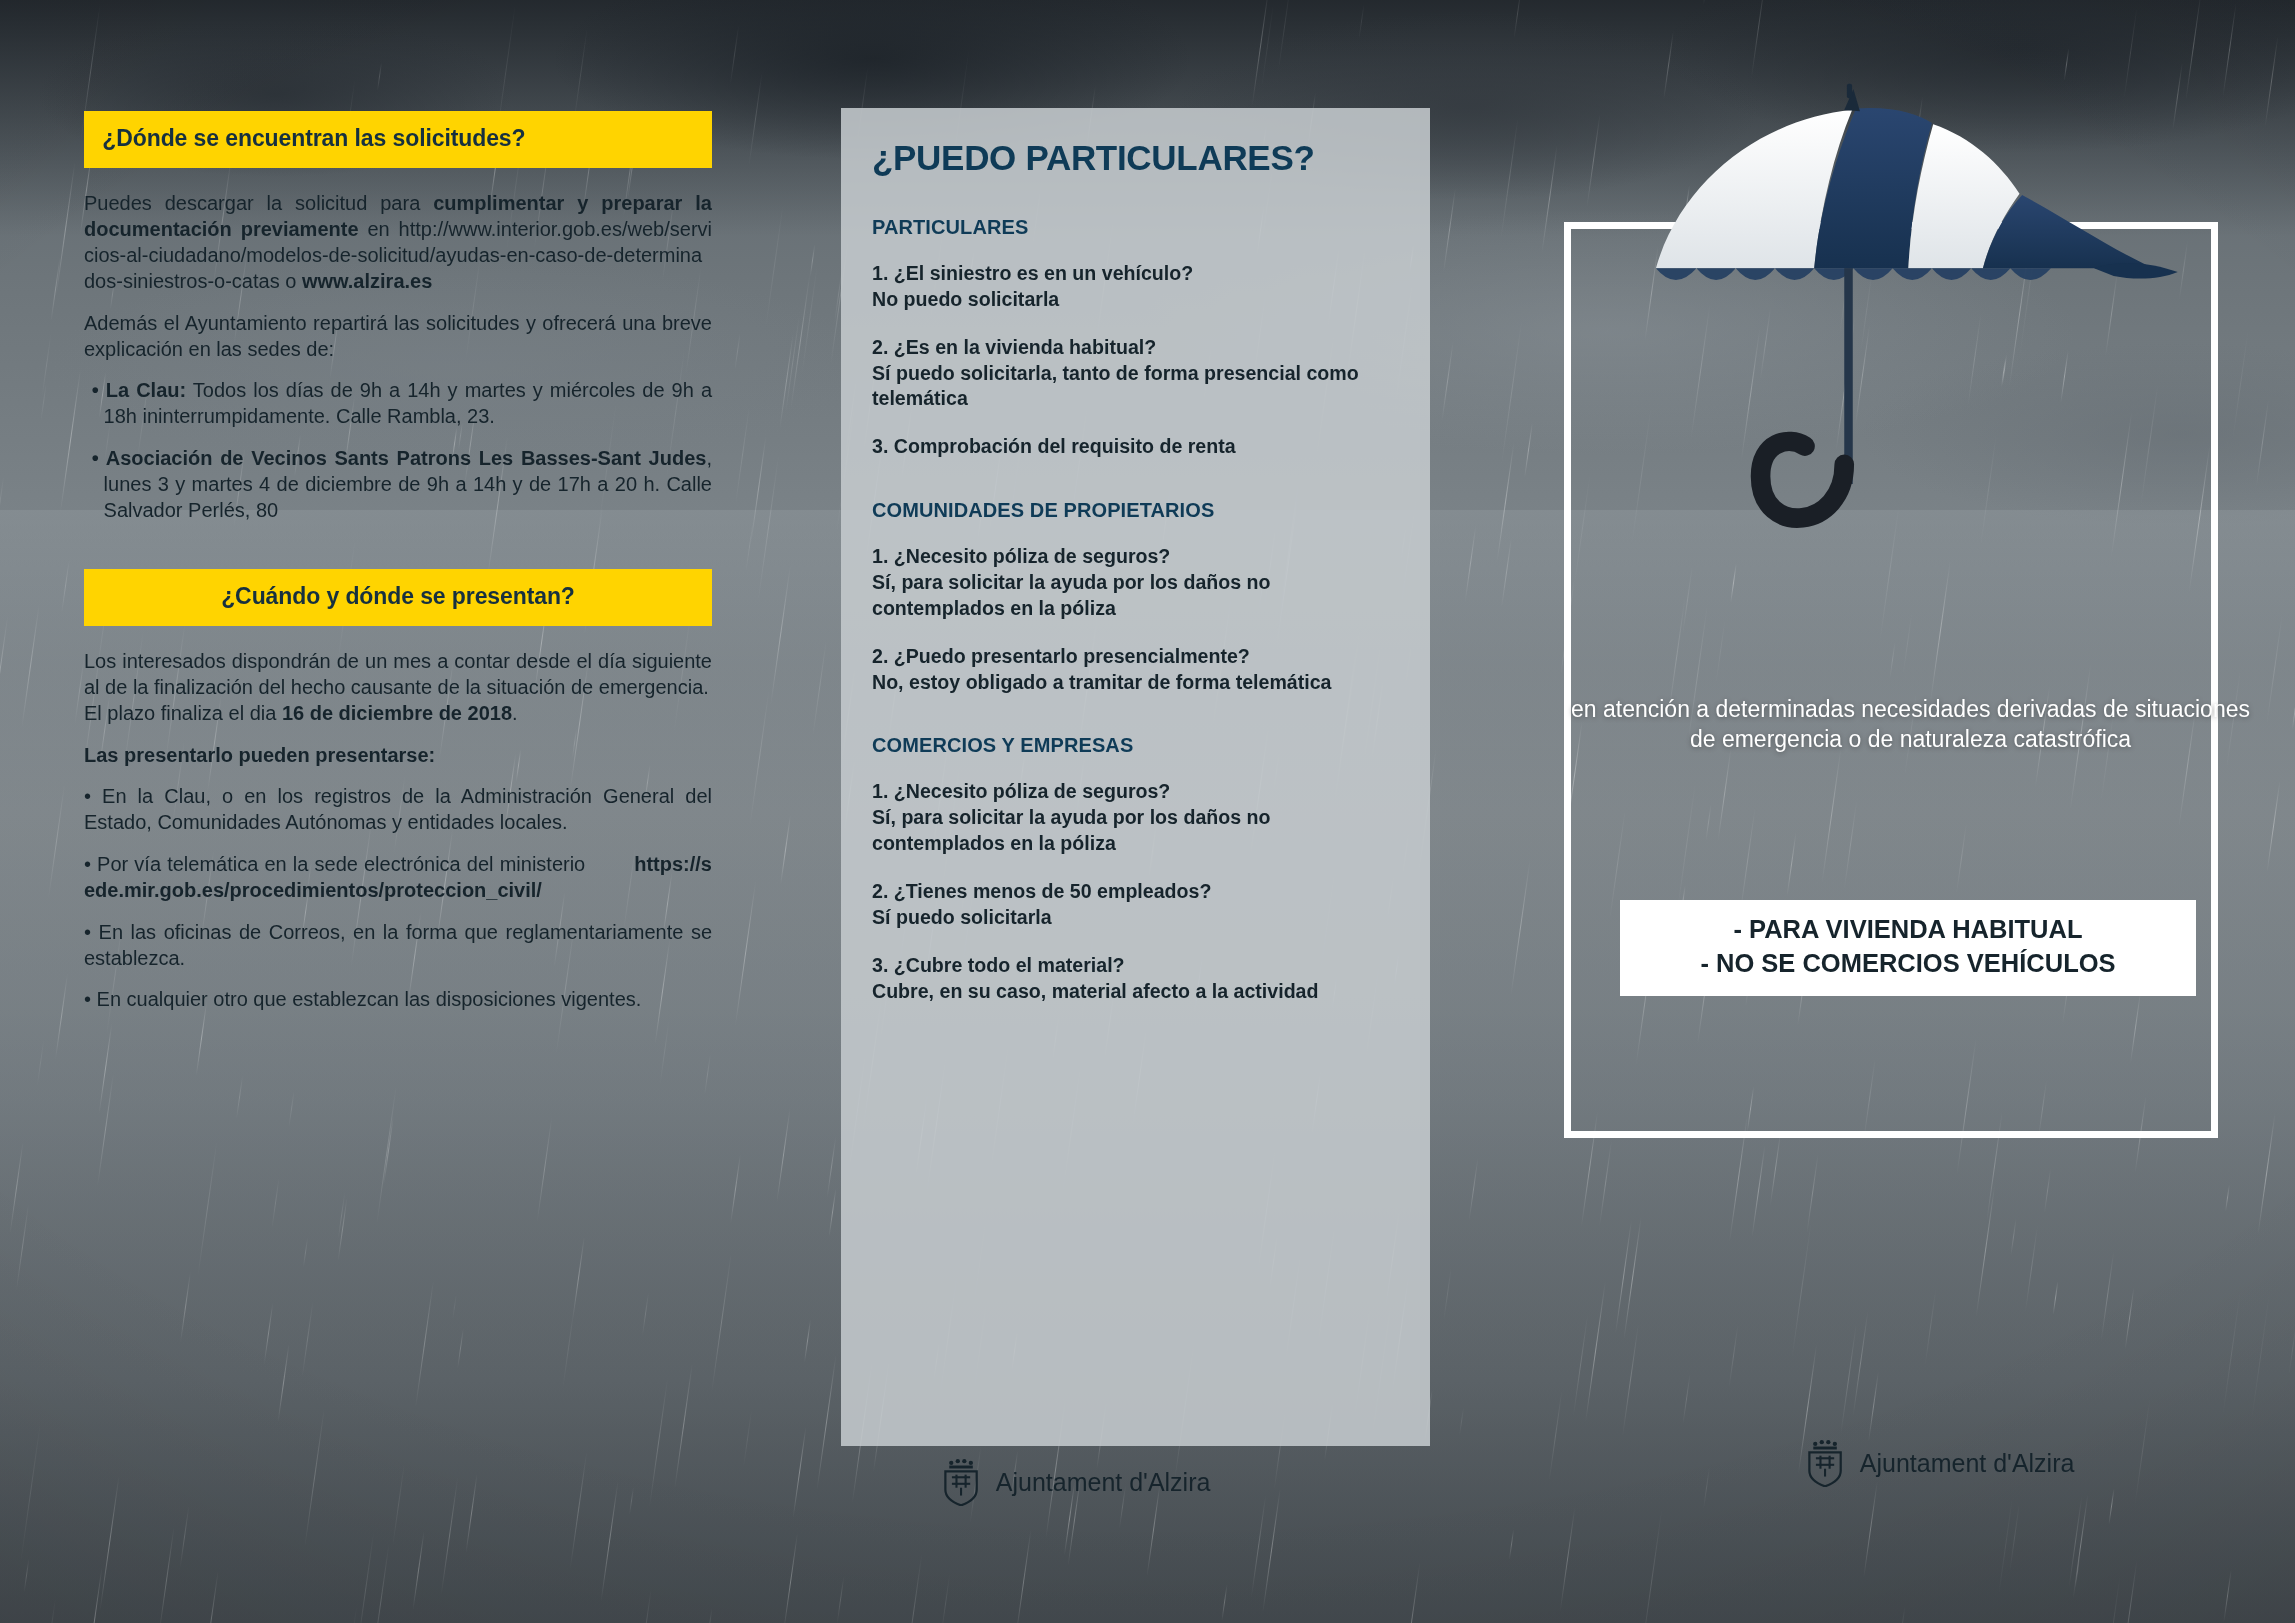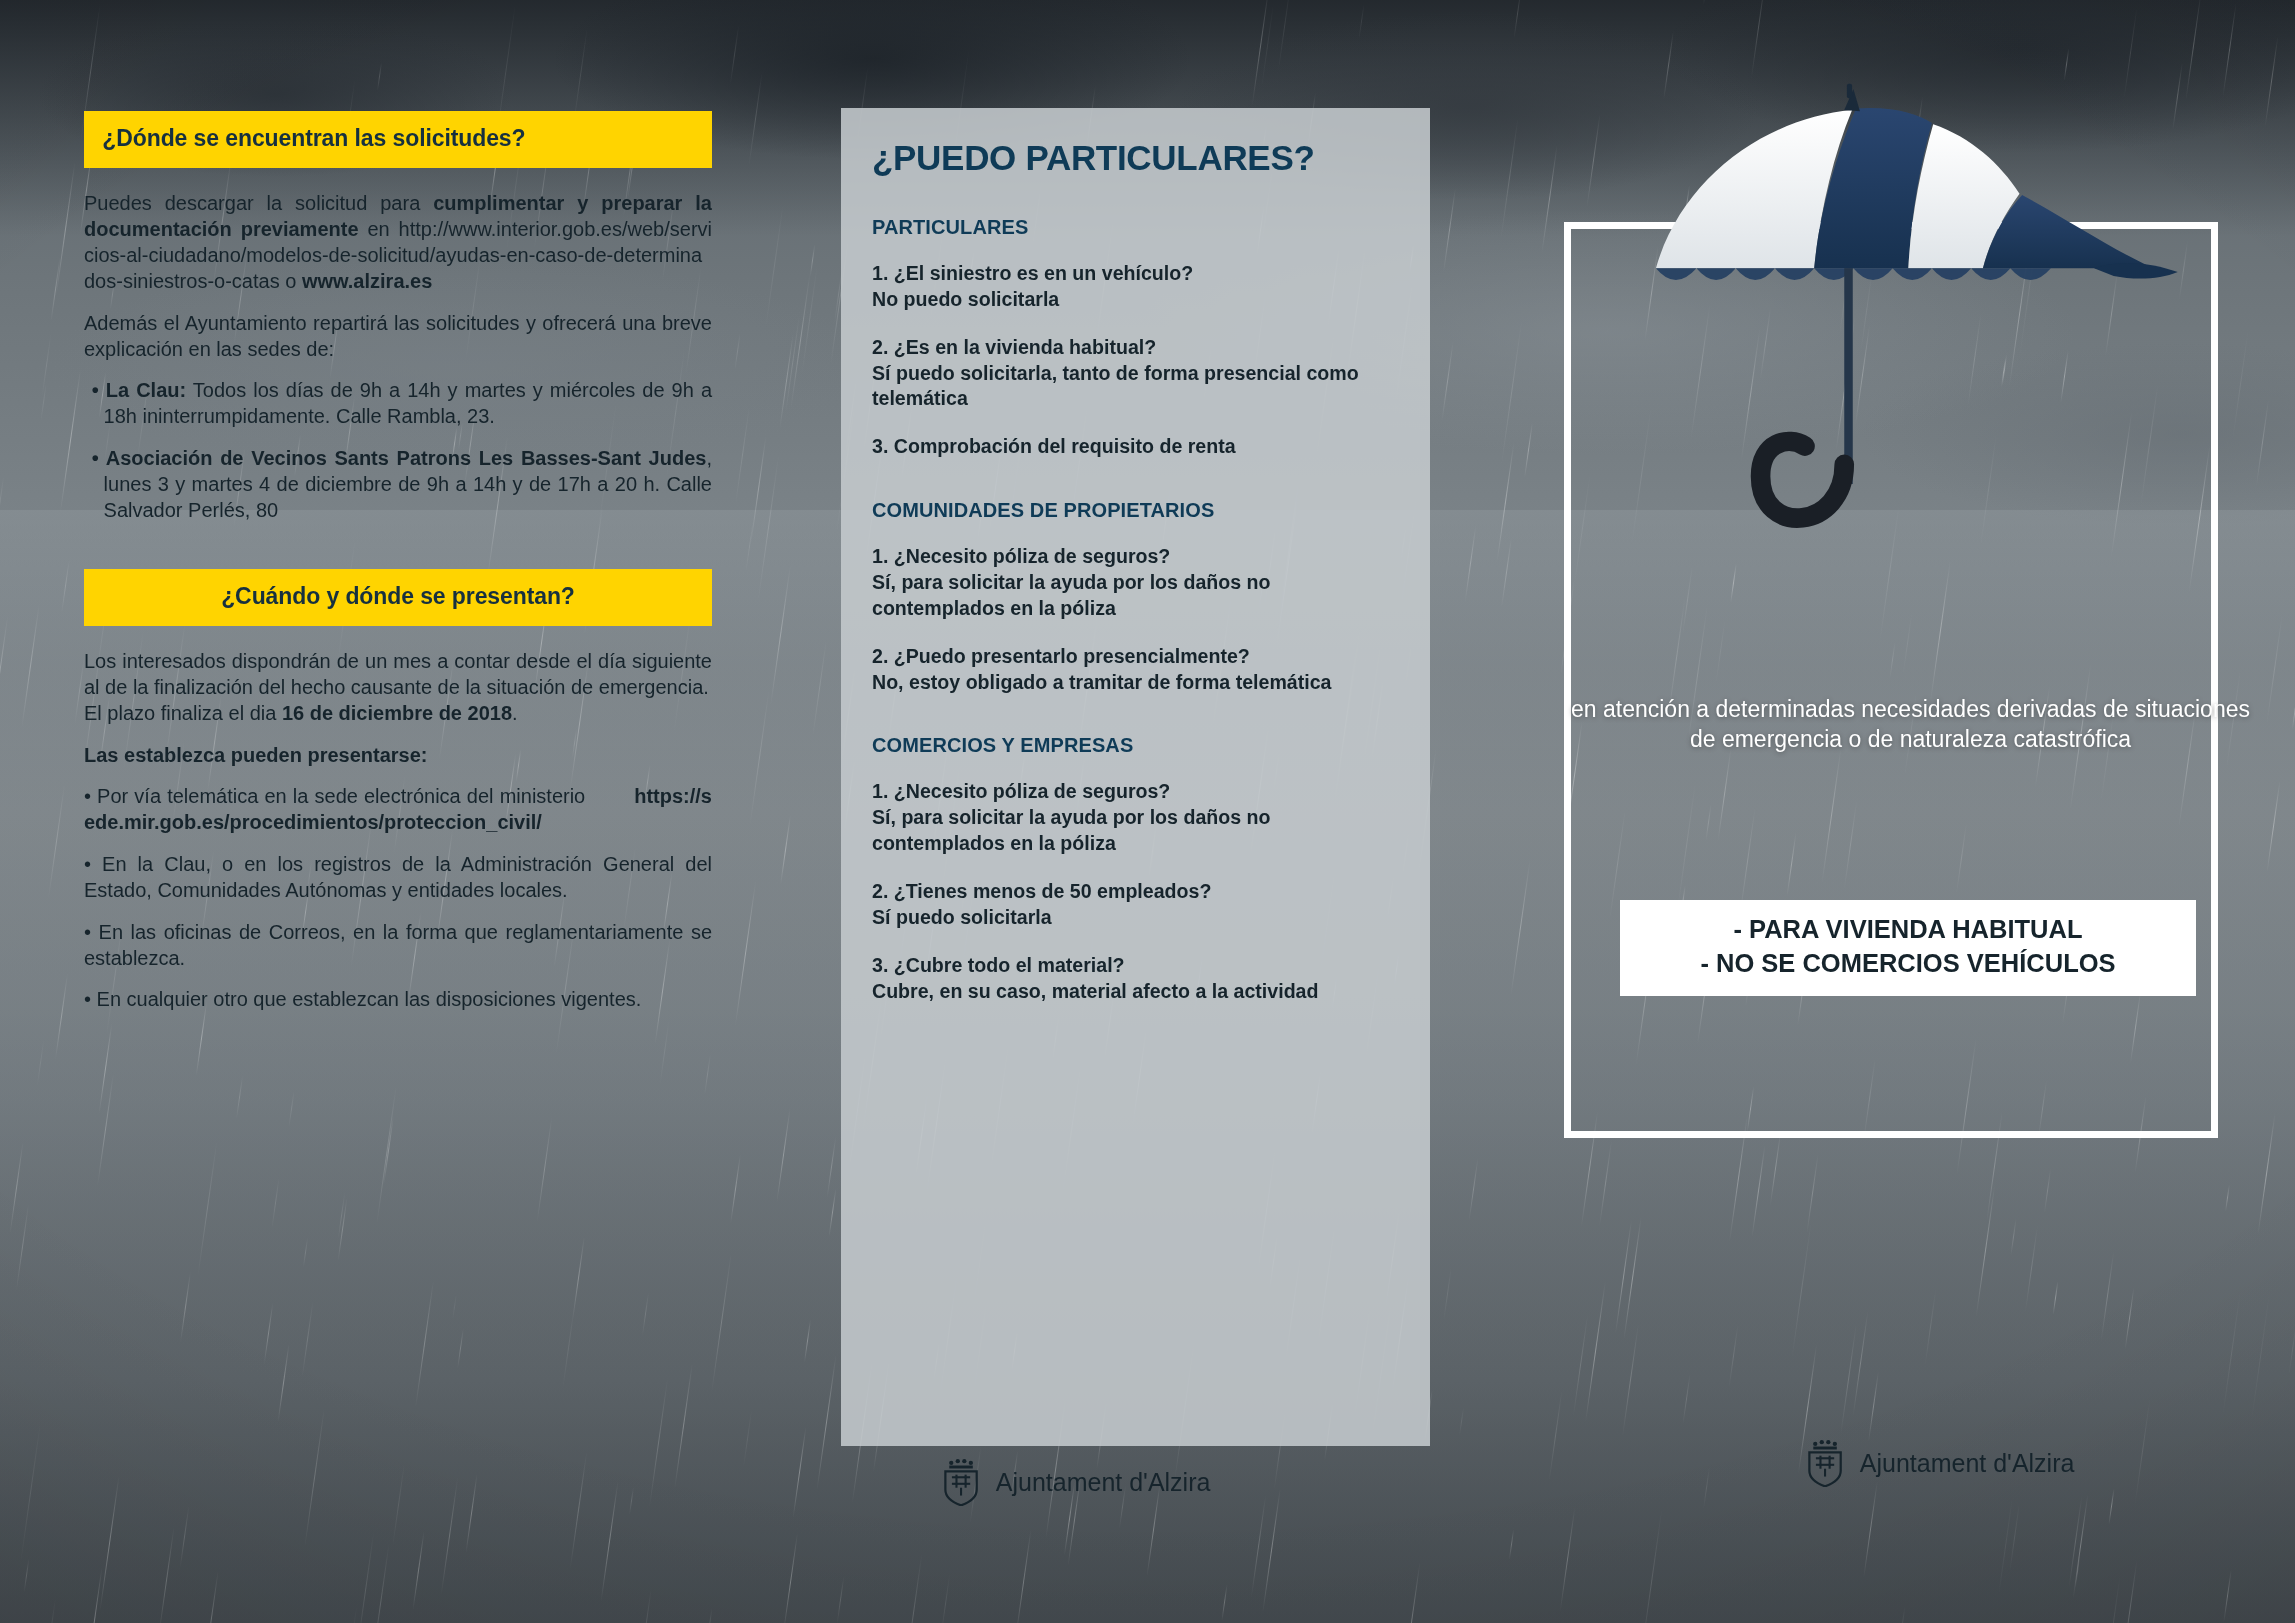--- a/index.html
+++ b/index.html
@@ -578,25 +578,25 @@
   <div style="height:30px"></div>
 
   <div class="yellow-bar" style="text-align:center">¿Cuándo y dónde se presentan?</div>
 
   <div class="lp-body">
     <p>
       <span>Los interesados dispondrán de un mes  a contar desde el día siguiente al de la finalización del hecho causante de la situación de emergencia.</span><br>
       <span>El plazo finaliza el dia </span><b>16 de diciembre de 2018</b><span>.</span>
     </p>
 
-    <p><b>Las establezca pueden presentarse:</b></p>
+    <p><b>Las presentarlo pueden presentarse:</b></p>
+
+    <p>• En la Clau, o en los registros de la Administración General del Estado, Comunidades Autónomas y entidades locales.</p>
 
     <p><span>• Por vía telemática en la sede electrónica del ministerio&nbsp;&nbsp;&nbsp;&nbsp;&nbsp;&nbsp;&nbsp;&nbsp;</span><b class="nowrap-url">https://sede.mir.gob.es/procedimientos/proteccion_civil/</b></p>
-
-    <p>• En la Clau, o en los registros de la Administración General del Estado, Comunidades Autónomas y entidades locales.</p>
     <p>• En las oficinas de Correos, en la forma que reglamentariamente se establezca.</p>
     <p>• En cualquier otro que establezcan las disposiciones vigentes.</p>
   </div>
 </section>
 
 <section class="panel-mid">
   <div class="mid-title">¿PUEDO PARTICULARES?</div>
 
   <div class="mid-h">PARTICULARES</div>
   <div class="qa">

